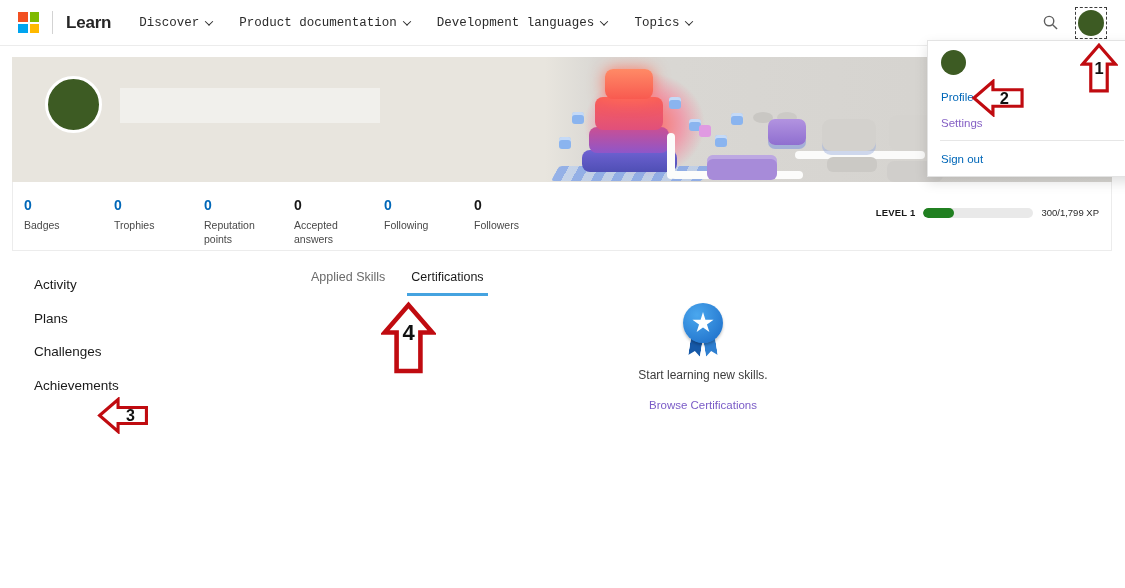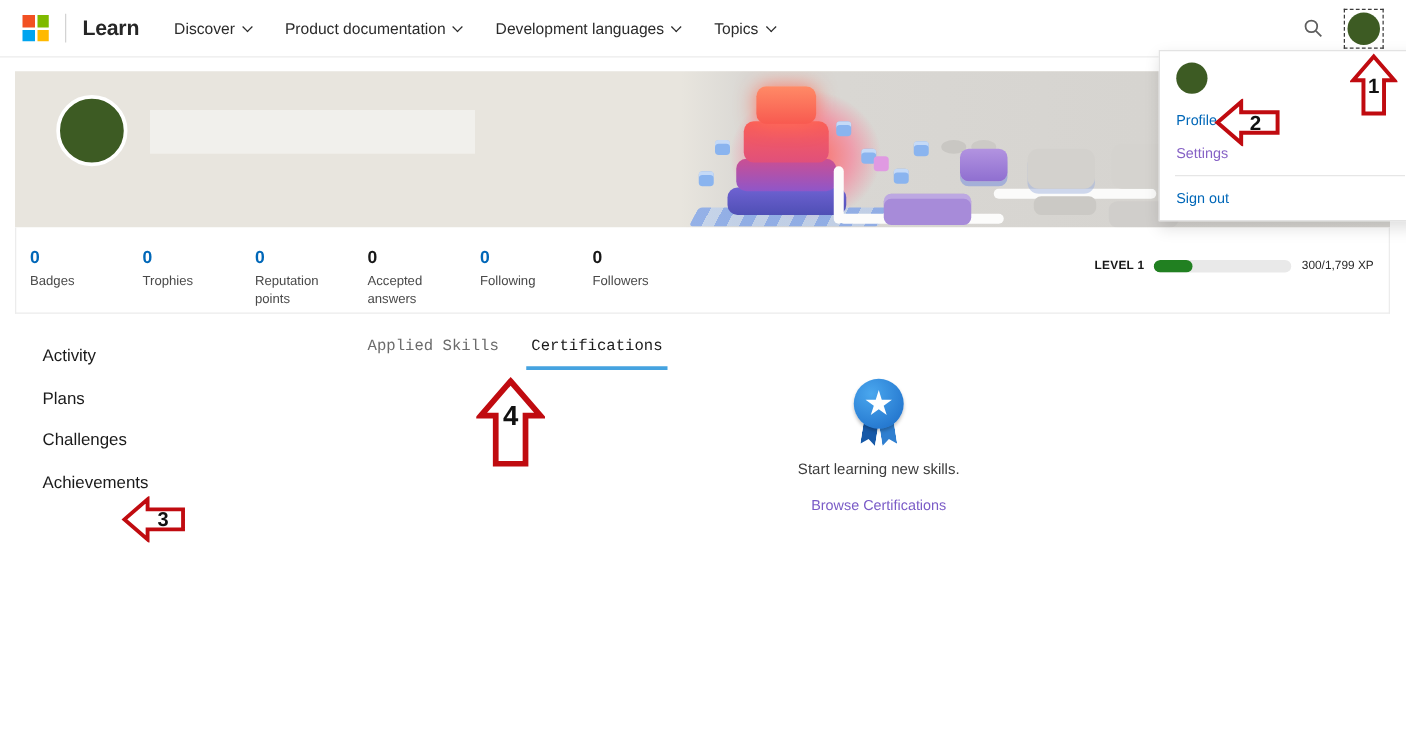--- a/index.html
+++ b/index.html
@@ -7,21 +7,21 @@
               font-family:"Liberation Sans","DejaVu Sans",sans-serif; position:relative; }
 
   
   .hdr { position:absolute; top:0; left:0; width:1125px; height:46px; background:#fff;
          border-bottom:1px solid #ececec; display:flex; align-items:center; padding:0 18px; z-index:4; }
   .mslogo { width:21px; height:21px; display:grid; grid-template-columns:1fr 1fr; grid-template-rows:1fr 1fr; gap:2px; }
   .mslogo div { width:100%; height:100%; }
   .sq1{background:#f25022}.sq2{background:#7fba00}.sq3{background:#00a4ef}.sq4{background:#ffb900}
   .hdr-div { width:1px; height:23px; background:#d3d3d3; margin:0 13px; }
   .brand { font-size:17px; font-weight:700; color:#262626; margin-right:28px; letter-spacing:-.2px; }
-  .nav { display:flex; gap:27px; align-items:flex-end; }
+  .nav { display:flex; gap:27px; align-items:flex-end;font-family:Liberation Mono, monospace; }
   .nav-item { font-size:12.5px; color:#2b2b2b; display:flex; align-items:center; gap:7px; cursor:pointer; }
   .chev { width:6px; height:6px; border-right:1.4px solid #2b2b2b; border-bottom:1.4px solid #2b2b2b;
           transform:rotate(45deg) translate(-1px,-1px); display:inline-block; }
   .hdr-right { margin-left:auto; display:flex; align-items:center; gap:17px; }
   .avatar-btn { border:1px dashed #3c3c3c; padding:2px; line-height:0; cursor:pointer; }
   .avatar-sm { width:26px; height:26px; border-radius:50%; background:#3d5b23; display:inline-block; }
 
   
   .card { position:absolute; left:12px; top:57px; width:1100px; z-index:1; }
   .banner { height:125px; background:#e8e5de; position:relative; overflow:hidden; }
@@ -79,21 +79,21 @@
   .fill { height:100%; border-radius:5px; background:#218021; }
   .xp { font-size:9.5px; color:#2b2b2b; }
 
   
   .sidebar { position:absolute; left:0; top:268px; width:278px; }
   .side-item { height:33.5px; display:flex; align-items:center; padding-left:34px;
                font-size:13.5px; color:#1a1a1a; cursor:pointer; }
   .side-item.active { background:#f1f1f1; font-weight:700; font-size:14px; }
 
   
-  .tabs { position:absolute; left:290px; top:270px; display:flex; gap:18px;font-family:Liberation Mono, monospace; }
+  .tabs { position:absolute; left:307px; top:270px; display:flex; gap:18px; }
   .tab { font-size:12.5px; color:#6b6b6b; padding:0 4px 9px; cursor:pointer; }
   .tab.active { color:#1a1a1a; border-bottom:3px solid #45a3e0; }
 
   .empty { position:absolute; left:553px; top:303px; width:300px; text-align:center; }
   .badge-wrap { position:relative; width:44px; height:53px; margin:0 auto; }
   .ribbon-l { position:absolute; left:9px; bottom:0; width:12px; height:24px; background:#1659a8;
               transform:rotate(9deg); clip-path:polygon(0 0,100% 0,100% 100%,50% 80%,0 100%); }
   .ribbon-r { position:absolute; right:9px; bottom:0; width:12px; height:24px; background:#2f7fd0;
               transform:rotate(-9deg); clip-path:polygon(0 0,100% 0,100% 100%,50% 80%,0 100%); }
   .badge-circle { position:absolute; top:0; left:2px; width:40px; height:40px; border-radius:50%;

